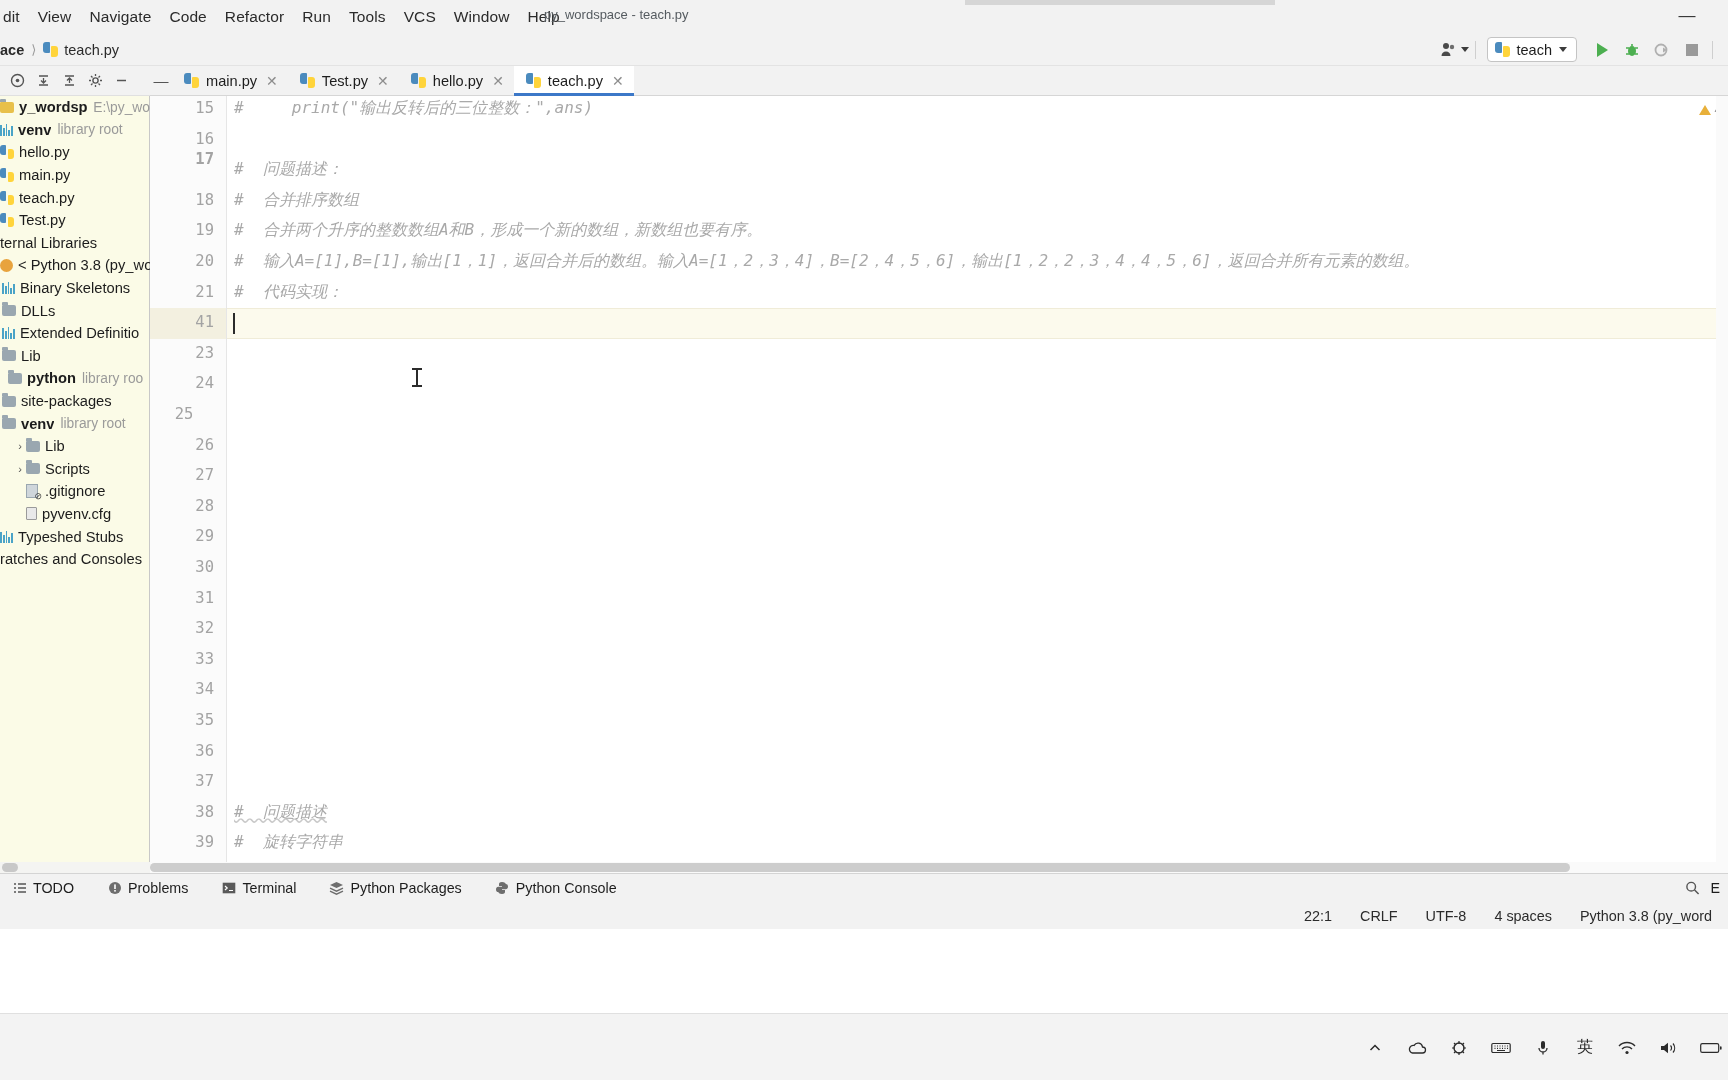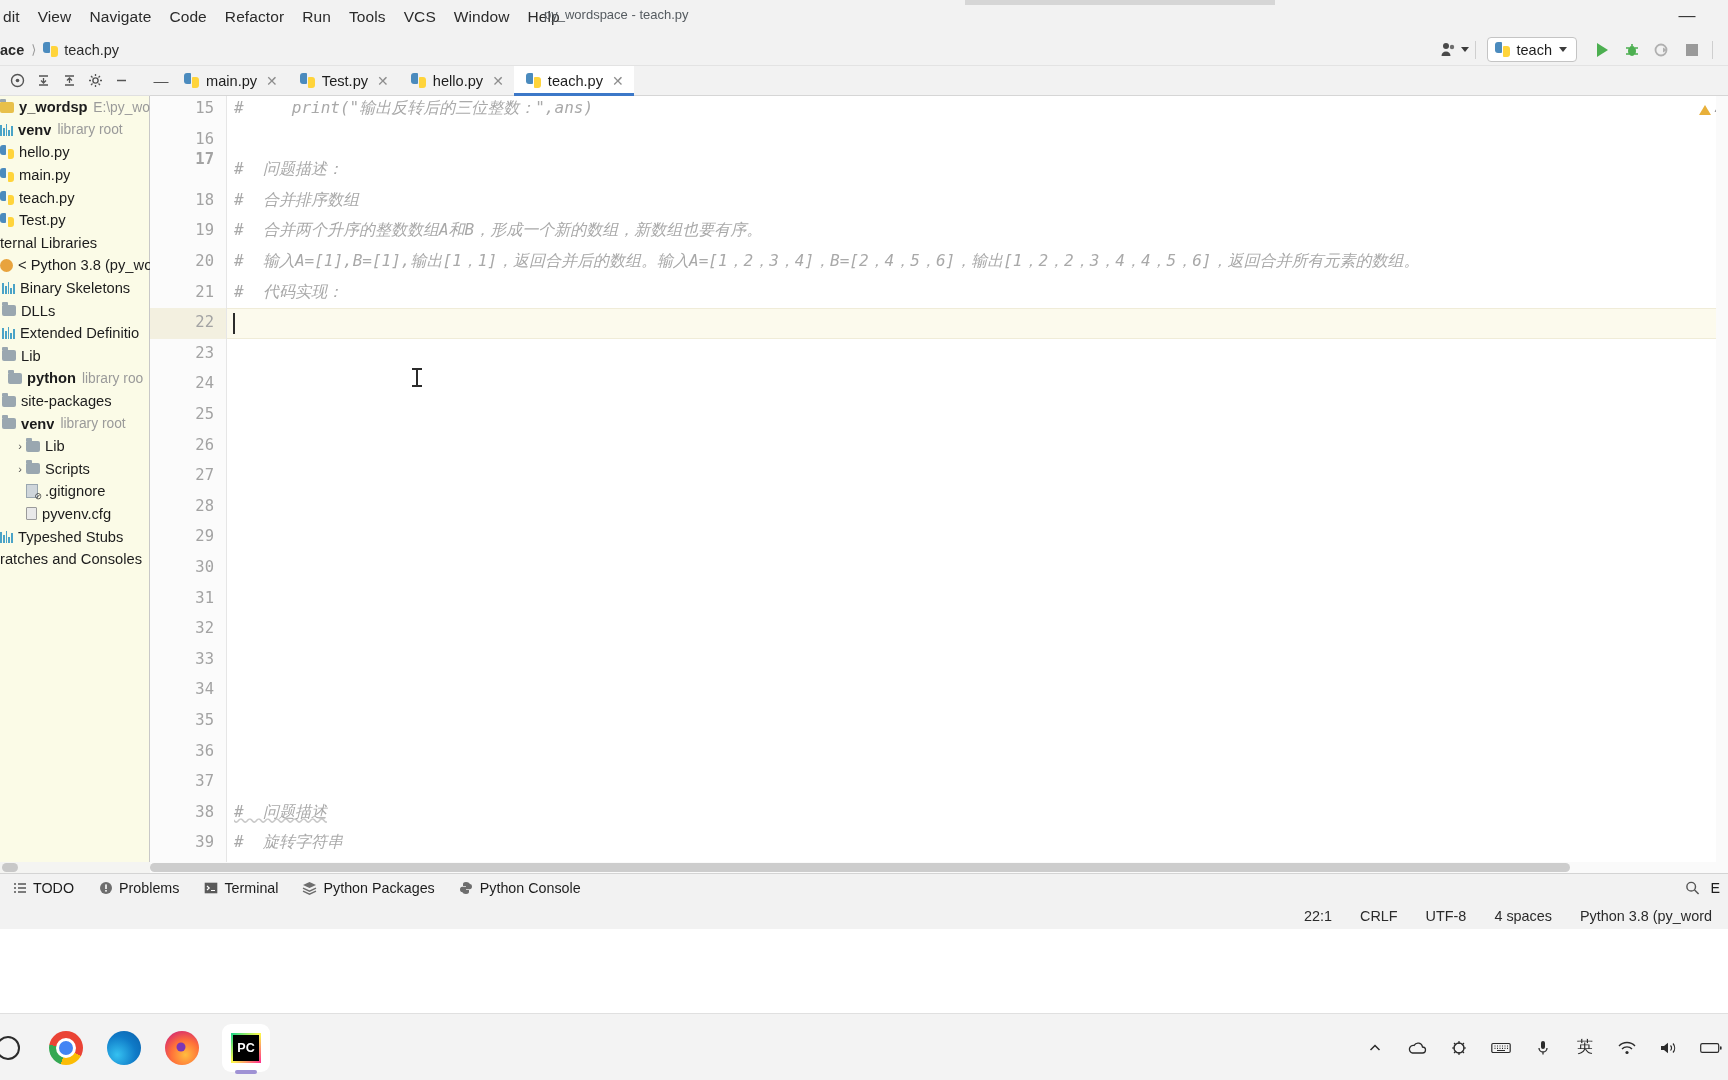--- a/index.html
+++ b/index.html
@@ -154,21 +154,21 @@
   .warn-tri { width:0;height:0;border-left:6px solid transparent;border-right:6px solid transparent;border-bottom:10px solid #e8b03a; }
 
   .hscroll-track { position: absolute; left: 0; bottom: 0; right: 0; height: 11px; background: #fafafa; }
   .hscroll-thumb { position: absolute; left: 0; bottom: 1px; height: 9px; background: #cdcdcd; border-radius: 5px; }
   .vscroll-right { position: absolute; right: 0; top: 30px; width: 12px; bottom: 11px; background: #fafafa; }
 
   
   .toolstrip {
     position: absolute; left: 0; top: 873px; width: 1728px; height: 29px;
     background: #f2f2f2; border-top: 1px solid #d4d4d4;
-    display: flex; align-items: center; gap: 0;
+    display: flex; align-items: center; gap: 9px;
   }
   .ts-item { display: flex; align-items: center; gap: 6px; padding: 0 12px; font-size: 14.3px; color: #1d1d1d; white-space: nowrap; }
   .ts-ico { width: 15px; height: 15px; display:flex; align-items:center; justify-content:center; color:#555; font-size:12px; }
   .ts-right { position: absolute; right: 8px; display:flex; align-items:center; gap:10px; }
 
   
   .statusbar {
     position: absolute; left: 0; top: 902px; width: 1728px; height: 27px;
     background: #f2f2f2;
     display: flex; align-items: center; justify-content: flex-end;
@@ -445,24 +445,24 @@
     <div class="gutter">
       <div id="gutter-lines">
           <div class="lnum" style="top: 3px;">15</div>
           <div class="lnum" style="top: 33.6px;">16</div>
           <div class="lnum" style="top: 54px; font-weight: bold;">17</div>
           <div class="lnum" style="top: 94.8px;">18</div>
           <div class="lnum" style="top: 125.4px;">19</div>
           <div class="lnum" style="top: 156px;">20</div>
           <div class="lnum" style="top: 186.6px;">21</div>
           <div class="caret-line-g" style="top: 212.2px;"></div>
-          <div class="lnum" style="top: 217.2px;">22</div>
+          <div class="lnum" style="top: 217.2px;">41</div>
           <div class="lnum" style="top: 247.8px;">23</div>
           <div class="lnum" style="top: 278.4px;">24</div>
-          <div class="lnum" style="top: 309px;">25</div>
+          <div class="lnum" style="top: 309px; text-align: center;">25</div>
           <div class="lnum" style="top: 339.6px;">26</div>
           <div class="lnum" style="top: 370.2px;">27</div>
           <div class="lnum" style="top: 400.8px;">28</div>
           <div class="lnum" style="top: 431.4px;">29</div>
           <div class="lnum" style="top: 462px;">30</div>
           <div class="lnum" style="top: 492.6px;">31</div>
           <div class="lnum" style="top: 523.2px;">32</div>
           <div class="lnum" style="top: 553.8px;">33</div>
           <div class="lnum" style="top: 584.4px;">34</div>
           <div class="lnum" style="top: 615px;">35</div>
@@ -564,39 +564,20 @@
 
   <div class="statusbar">
     <span class="sb-item">22:1</span>
     <span class="sb-item">CRLF</span>
     <span class="sb-item">UTF-8</span>
     <span class="sb-item">4 spaces</span>
     <span class="sb-item" style="padding-right:16px;">Python 3.8 (py_word</span>
   </div>
 
   <div class="taskbar">
-    <div class="tb-left">
-      <div class="tb-icon" style="margin-left:-16px;">
-          <span class="circ-out"></span>
-        </div>
-      <div class="tb-icon">
-          <span class="chrome"></span>
-        </div>
-      <div class="tb-icon">
-          <span class="edge"></span>
-        </div>
-      <div class="tb-icon">
-          <span class="firefox"></span>
-        </div>
-      <div class="tb-icon tb-active">
-        <span class="pc-ico">
-            <span>PC</span>
-          </span>
-      </div>
-    </div>
     <div class="tray">
       <span class="tray-ic">
         <svg width="14" height="14" viewBox="0 0 14 14">
             <path d="M2.5 9L7 4.5 11.5 9" stroke="#2b2b2b" stroke-width="1.5" fill="none"></path>
           </svg>
       </span>
       <span class="tray-ic">
         <svg width="20" height="14" viewBox="0 0 20 14">
             <path d="M5.5 12h10a3 3 0 000-6 4.5 4.5 0 00-8.4-1.6A3.4 3.4 0 005.5 12z" fill="none" stroke="#2b2b2b" stroke-width="1.3"></path>
           </svg>

